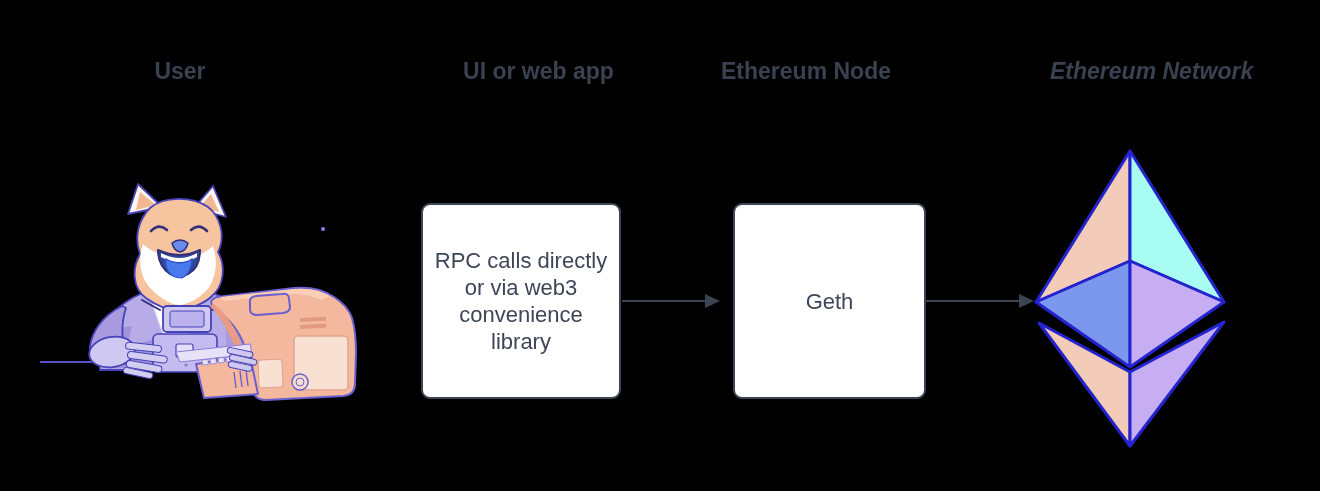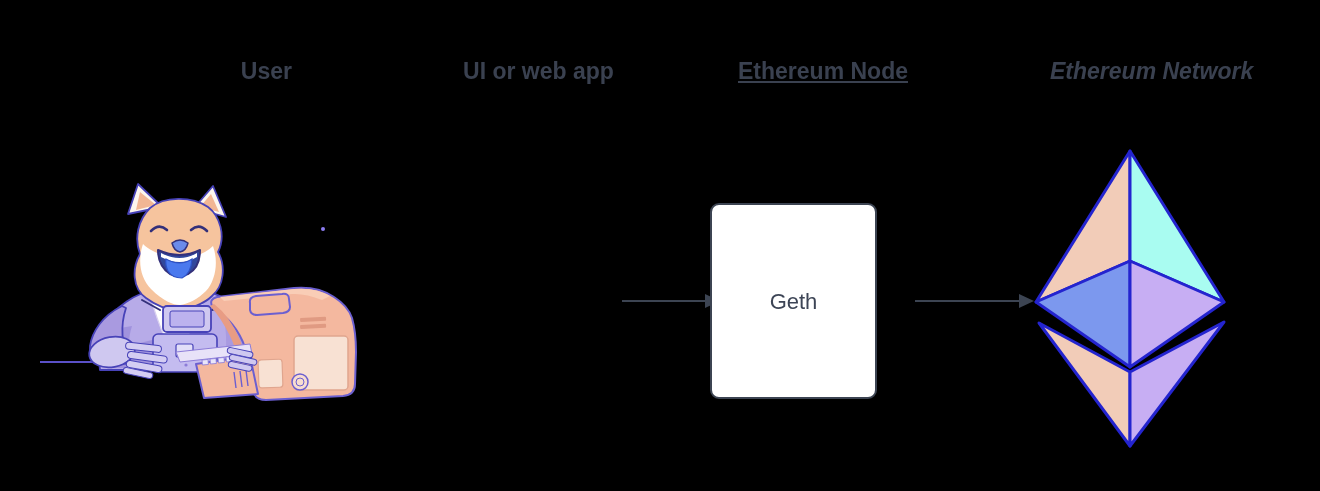--- a/index.html
+++ b/index.html
@@ -25,36 +25,36 @@
   .canvas{
     position:relative;width:1320px;height:491px;
     background:var(--background);overflow:hidden;
     font-family:"Liberation Sans",sans-serif;
   }
   .heading{
     position:absolute;top:57px;height:28px;line-height:28px;
     text-align:center;font-size:23px;font-weight:bold;
     color:var(--heading-text);white-space:nowrap;
   }
-  .h-user{left:92px;width:200px;text-align:right;}
+  .h-user{left:80px;width:200px;}
   .h-ui{left:438px;width:201px;}
-  .h-node{left:723px;width:200px;text-decoration:underline;}
+  .h-node{left:706px;width:200px;}
   .h-network{left:1050px;width:200px;font-style:italic;}
   .flowbox{
     position:absolute;top:203px;box-sizing:border-box;
     background:var(--box-fill);
     border:2px solid var(--box-border);
     border-radius:9px;
     display:flex;align-items:center;justify-content:center;
     text-align:center;color:var(--box-text);
     font-size:22px;line-height:27px;
     z-index:2;
   }
   .box-ui{left:421px;width:200px;height:196px;padding:0 11px;}
-  .box-geth{left:710px;width:167px;height:196px;padding:0 10px;text-align:center;}
+  .box-geth{left:733px;width:193px;height:196px;padding:0 10px;text-align:center;}
   svg.layer{position:absolute;left:0;top:0;z-index:1;}
   
   .arrow-line{stroke:var(--arrow);stroke-width:2;fill:none;}
   .arrow-head{fill:var(--arrow);stroke:none;}
   .eth{stroke:var(--eth-outline);stroke-width:3;stroke-linejoin:round;}
   .eth-peach{fill:var(--eth-peach);}
   .eth-mint{fill:var(--eth-mint);}
   .eth-blue{fill:var(--eth-blue);}
   .eth-purple{fill:var(--eth-purple);}
   .ink{stroke:#4742b8;stroke-width:1.8;stroke-linejoin:round;stroke-linecap:round;}
@@ -72,20 +72,23 @@
 </head>
 <body>
 
 <div class="canvas">
 
   <div class="heading h-user">User</div>
   <div class="heading h-ui">UI or web app</div>
   <div class="heading h-node">Ethereum Node</div>
   <div class="heading h-network">Ethereum Network</div>
 
+  <div class="flowbox box-ui">
+    <span>RPC calls directly or via web3 convenience library</span>
+  </div>
   <div class="flowbox box-geth">
     <span>Geth</span>
   </div>
 
   <svg class="layer" width="1320" height="491" viewBox="0 0 1320 491">
 
     <path class="deskline" d="M40,362 H212"></path>
 
     <circle cx="323" cy="229" r="2" fill="#8c7cf0"></circle>
 

